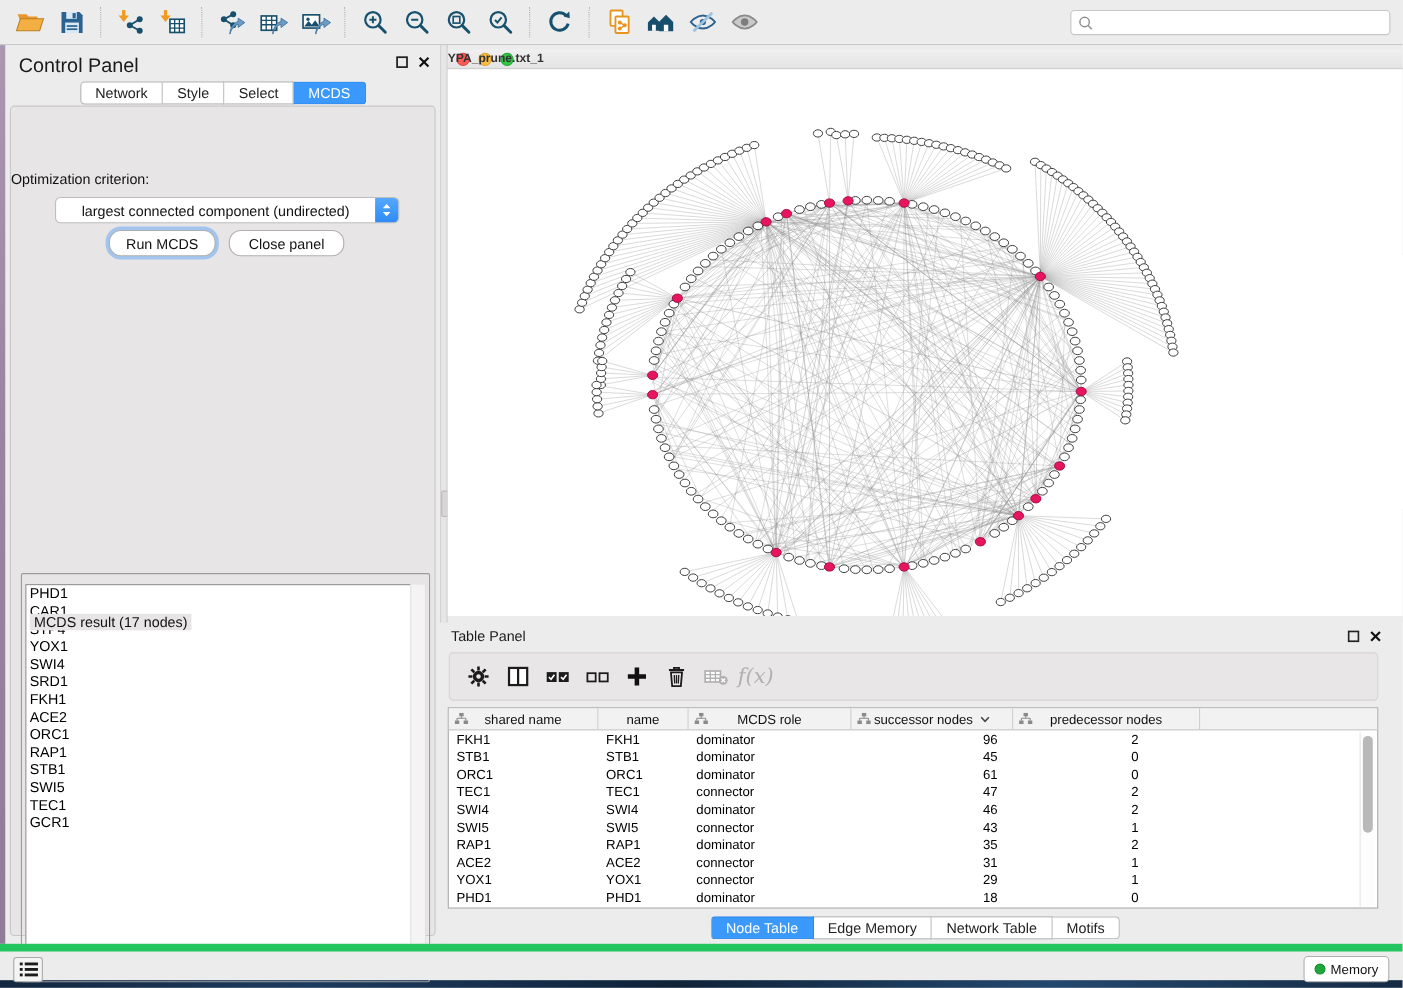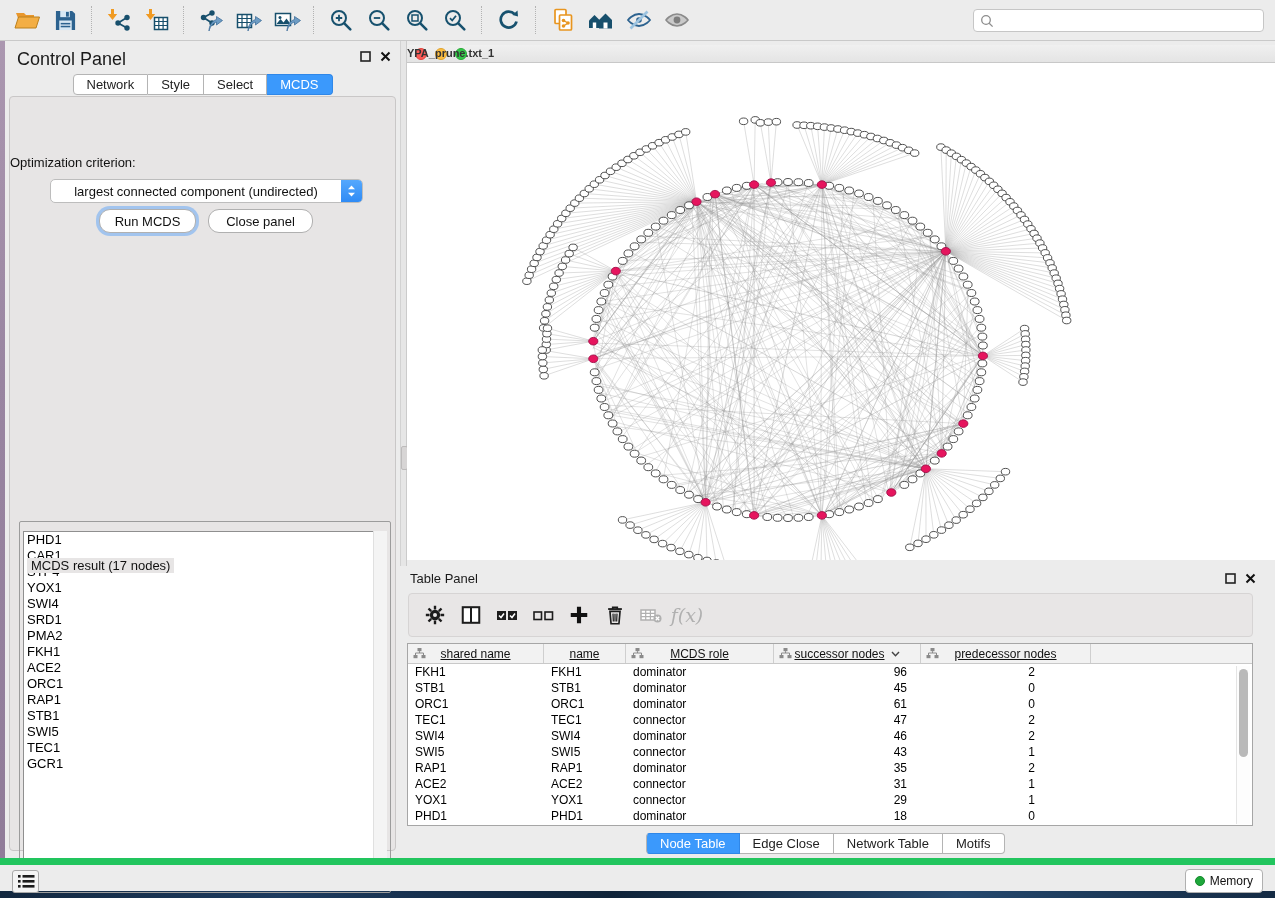--- a/index.html
+++ b/index.html
@@ -73,21 +73,21 @@
   
   .table-panel{position:absolute;left:397px;top:566px;width:868px;height:292px;background:#ececec;}
   .tp-title{position:absolute;left:13px;top:5px;font-size:13px;color:#1a1a1a;}
   .tp-toolbar{position:absolute;left:11px;top:27px;width:845px;height:44px;background:#e8e6e6;
     border:1px solid #d6d4d4;border-radius:4px;display:flex;align-items:center;padding-left:8px;box-sizing:border-box;}
   .ttb{width:36px;height:36px;border:none;background:transparent;display:flex;align-items:center;justify-content:center;padding:0;}
   .fx-label{font-family:"DejaVu Serif",serif;font-style:italic;font-size:19px;color:#b0b0b0;}
   .node-table{position:absolute;left:10px;top:77px;width:846px;height:183px;background:#fff;border:1px solid #a6a6a6;box-sizing:border-box;}
   .thead{display:flex;height:20px;background:#f2f2f2;border-bottom:1px solid #c9c9c9;box-sizing:border-box;}
   .th{position:relative;display:flex;align-items:center;justify-content:center;font-size:12px;color:#111;
-    border-right:1px solid #cfcfcf;box-sizing:border-box;flex:0 0 auto;text-decoration:underline;}
+    border-right:1px solid #cfcfcf;box-sizing:border-box;flex:0 0 auto;}
   .tree-ic{position:absolute;left:5px;top:4px;}
   .sort-ch{margin-left:6px;display:flex;}
   .tr{display:flex;height:16px;align-items:center;}
   .td{font-size:12px;color:#000;padding-left:7px;box-sizing:border-box;flex:0 0 auto;white-space:nowrap;overflow:hidden;}
   .td.right{text-align:right;padding-left:0;}
   .table-vscroll{position:absolute;right:2px;top:22px;width:13px;height:158px;background:#fdfdfd;border-left:1px solid #e4e4e4;}
   .table-vscroll .thumb{position:absolute;left:2px;top:3px;width:9px;height:88px;background:#b9b9b9;border-radius:5px;}
   .tp-tabs{left:249px;top:267px;}
 
   
@@ -278,21 +278,20 @@
       <div class="mcds-group">
         <div class="mcds-frame"></div>
         <span class="mcds-legend">MCDS result (17 nodes)</span>
         <div class="mcds-list">
             <div class="mcds-item">PHD1</div>
             <div class="mcds-item">CAR1</div>
             <div class="mcds-item">STP4</div>
             <div class="mcds-item">YOX1</div>
             <div class="mcds-item">SWI4</div>
             <div class="mcds-item">SRD1</div>
-            <div class="mcds-item">PMA2</div>
             <div class="mcds-item">FKH1</div>
             <div class="mcds-item">ACE2</div>
             <div class="mcds-item">ORC1</div>
             <div class="mcds-item">RAP1</div>
             <div class="mcds-item">STB1</div>
             <div class="mcds-item">SWI5</div>
             <div class="mcds-item">TEC1</div>
             <div class="mcds-item">GCR1</div>
           </div>
         <div class="mcds-scroll" style="right:4px;top:10px;height:357px;"></div>
@@ -1307,21 +1306,21 @@
             <div class="td right" style="width: 170px; padding-right: 56px;">0</div>
           </div>
         </div>
       <div class="table-vscroll">
         <div class="thumb"></div>
       </div>
     </div>
 
     <div class="seg-bar tp-tabs" style="position:absolute;">
         <button class="seg seg-sel">Node Table</button>
-        <button class="seg">Edge Close</button>
+        <button class="seg">Edge Memory</button>
         <button class="seg">Network Table</button>
         <button class="seg">Motifs</button>
       </div>
   </section>
 
   <footer class="status-bar">
     <button class="menu-btn">
       <svg width="18" height="15" viewBox="0 0 18 15">
           <g fill="#1c1c1c">
             <rect x="1" y="1" width="2.6" height="2.6"></rect>

